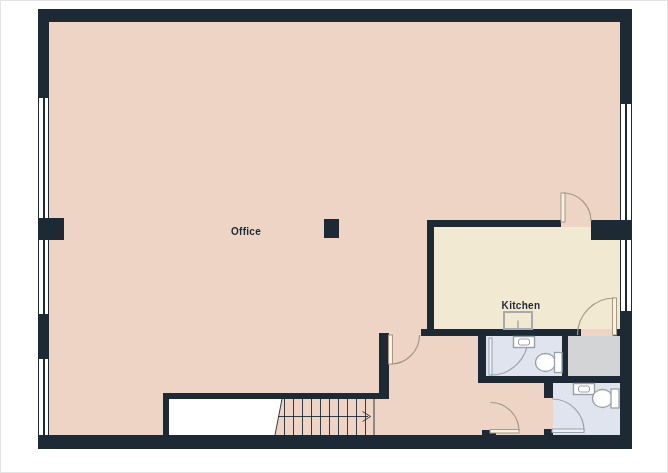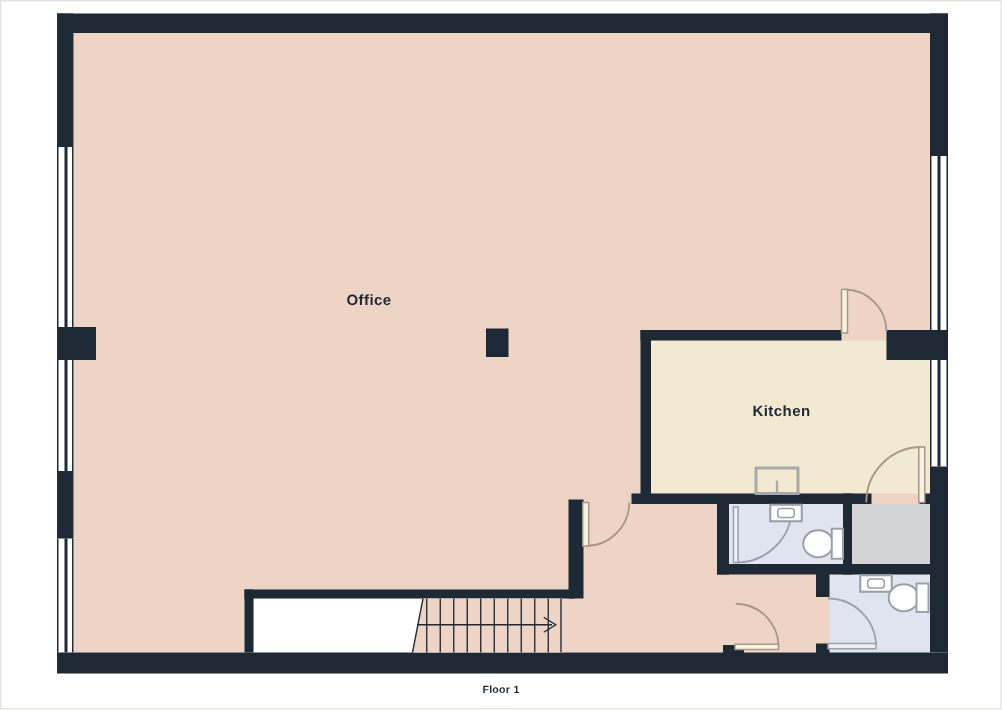--- a/index.html
+++ b/index.html
@@ -5,21 +5,21 @@
   html,body{margin:0;padding:0;background:#fff;}
   .canvas{
     position:relative;width:668px;height:473px;box-sizing:border-box;
     background:var(--background,#fff);border:1px solid var(--page-border,#e4e4e4);
     font-family:"Liberation Sans",sans-serif;overflow:hidden;
   }
   .fill{position:absolute;}
   .w{position:absolute;background:var(--wall,#1e2936);}
   .win{position:absolute;background:#fff;border-left:1px solid var(--wall,#1e2936);border-right:1px solid var(--wall,#1e2936);box-sizing:border-box;}
   .win .mull{position:absolute;left:50%;top:0;width:2px;height:100%;margin-left:-1px;background:var(--wall,#1e2936);}
-  .lbl{position:absolute;color:var(--text,#1e2936);font-weight:bold;text-align:center;white-space:nowrap;}
+  .lbl{position:absolute;color:var(--text,#1e2936);font-weight:bold;text-align:center;white-space:nowrap;margin-top:31px;}
   .lbl-room{font-size:10px;letter-spacing:.3px;width:94px;}
   .lbl-floor{font-size:7px;letter-spacing:.2px;left:0;width:100%;}
   svg.overlay{position:absolute;left:0;top:0;pointer-events:none;}
   .arc-w{stroke:var(--door-warm,#a79884);fill:none;stroke-width:1.2;}
   .arc-c{stroke:var(--door-cool,#99a1ad);fill:none;stroke-width:1.2;}
   .leaf-w{stroke:var(--door-warm,#a79884);fill:#f7f1e4;stroke-width:1;}
   .leaf-c{stroke:var(--door-cool,#99a1ad);fill:#eef1f6;stroke-width:1;}
   .stair-line{stroke:var(--wall,#1e2936);stroke-width:.9;fill:none;}
   .fixture{stroke:var(--fixture,#9aa0a8);fill:#fff;}
   .kfix{stroke:#a9a9a9;fill:var(--kitchen-floor,#f2e9d2);}

